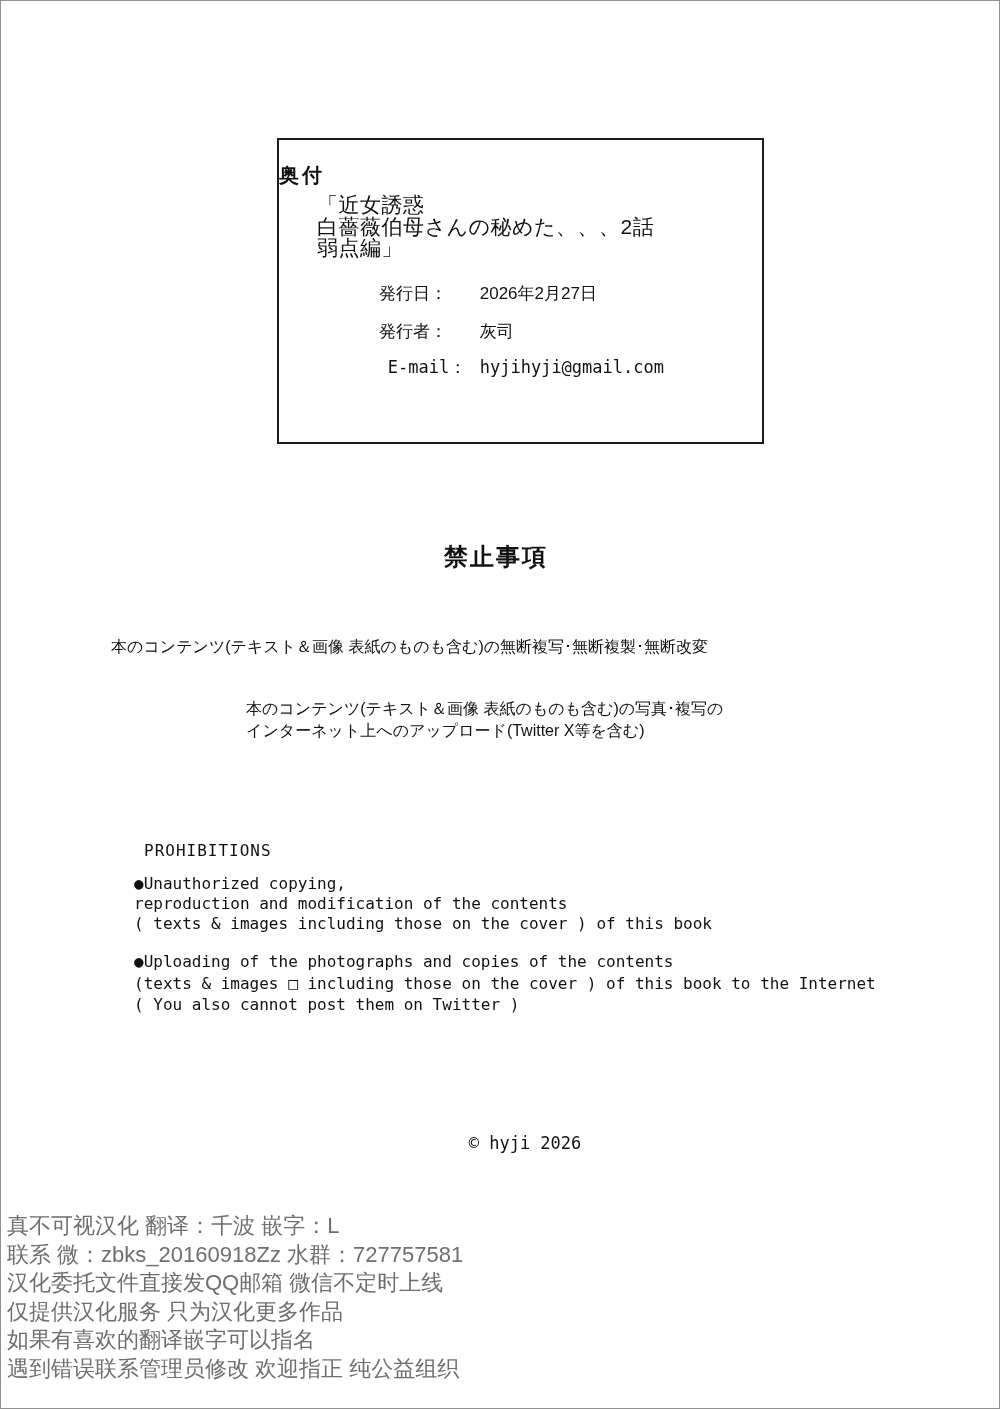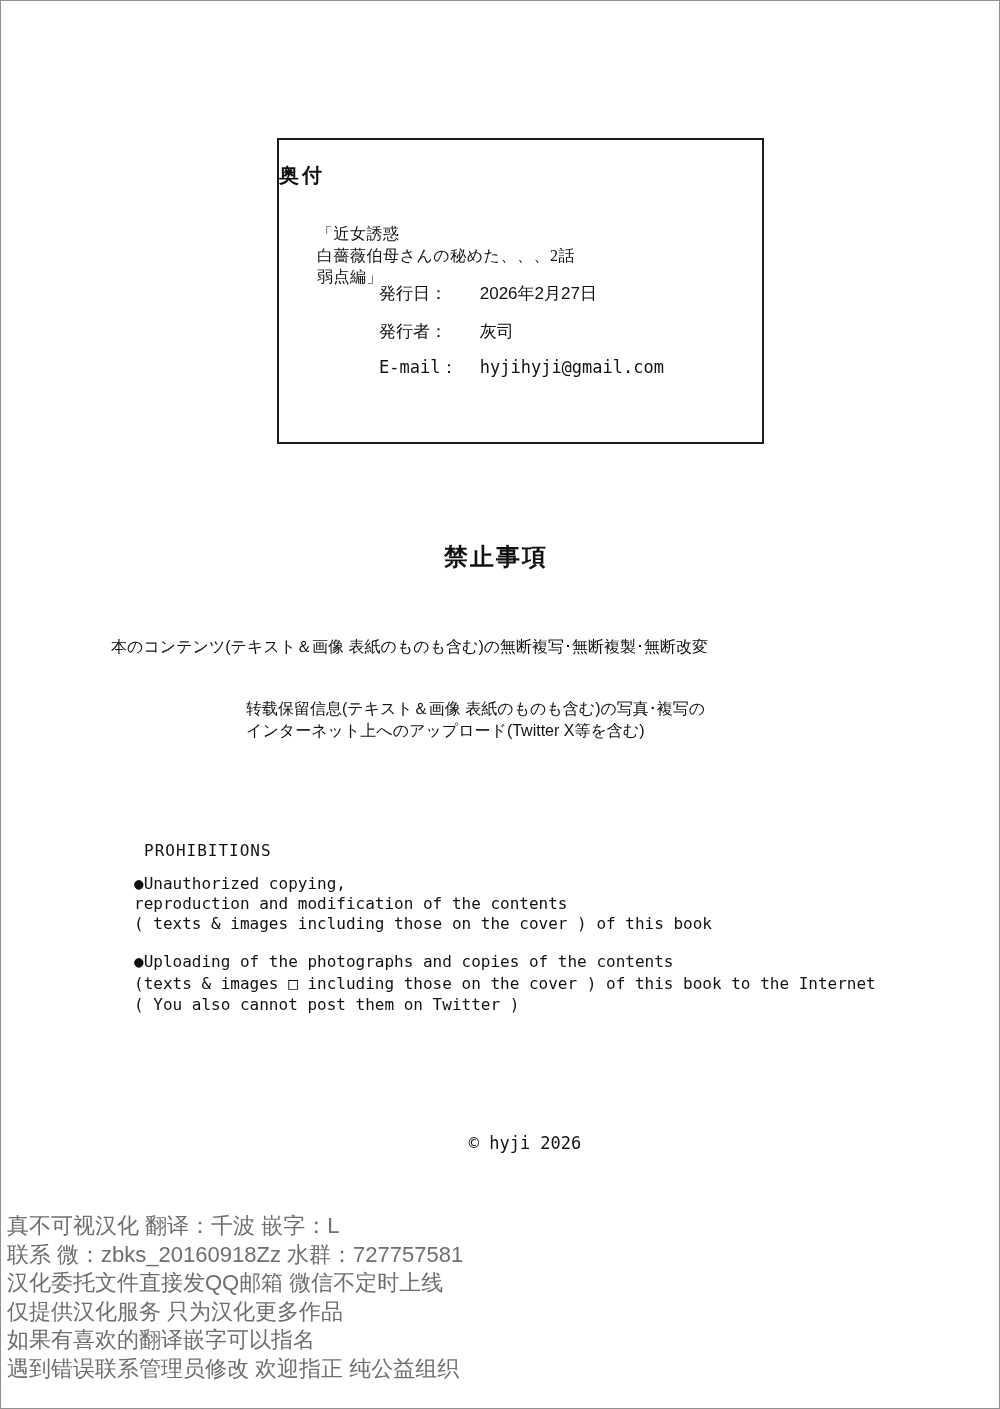--- a/index.html
+++ b/index.html
@@ -27,38 +27,37 @@
   .colophon-heading {
     position: absolute;
     left: 0; top: 22px; width: 100%;
     text-align: left;
     font-size: 20px;
     font-weight: bold;
     letter-spacing: 3px;
   }
   .book-title {
     position: absolute;
-    left: 38px; top: 83px;
-    font-size: 16px;
+    left: 38px; top: 54px;
+    font-size: 21px;
     line-height: 21.5px;
     letter-spacing: 0.5px;
     white-space: nowrap;
-    font-family: Liberation Serif, serif;
   }
   .colophon-rows { position: absolute; left: 100px; top: 142px; }
   .colophon-row {
     position: absolute;
     left: 0;
     white-space: nowrap;
     font-size: 17px;
   }
   .colophon-row .lbl { display: inline-block; min-width: 96px; }
   .row-0 { top: 0px; }
   .row-1 { top: 38px; }
-  .row-2 { top: 74px; }
+  .row-2 { top: 74px; text-align: center; }
 
   
   .kinshi-heading {
     position: absolute;
     left: 0; top: 540px; width: 990px;
     text-align: center;
     font-size: 24px;
     font-weight: bold;
     letter-spacing: 2px;
   }
@@ -131,21 +130,21 @@
       <div class="colophon-row row-2">
         <span class="lbl mono">E-mail：</span>
         <span class="mono">hyjihyji@gmail.com</span>
       </div>
     </div>
   </div>
 
   <div class="kinshi-heading">禁止事項</div>
   <div class="ja-line1">本のコンテンツ(テキスト＆画像 表紙のものも含む)の無断複写･無断複製･無断改変</div>
   <div class="ja-para2">
-    <div>转载保留信息(テキスト＆画像 表紙のものも含む)の写真･複写の</div>
+    <div>本のコンテンツ(テキスト＆画像 表紙のものも含む)の写真･複写の</div>
     <div>インターネット上へのアップロード(Twitter X等を含む)</div>
   </div>
 
   <div class="en-heading mono">PROHIBITIONS</div>
   <div class="en-item en-item-1 mono">
     <div>●Unauthorized copying,</div>
     <div>reproduction and modification of the contents</div>
     <div>( texts &amp; images including those on the cover ) of this book</div>
   </div>
   <div class="en-item en-item-2 mono">

